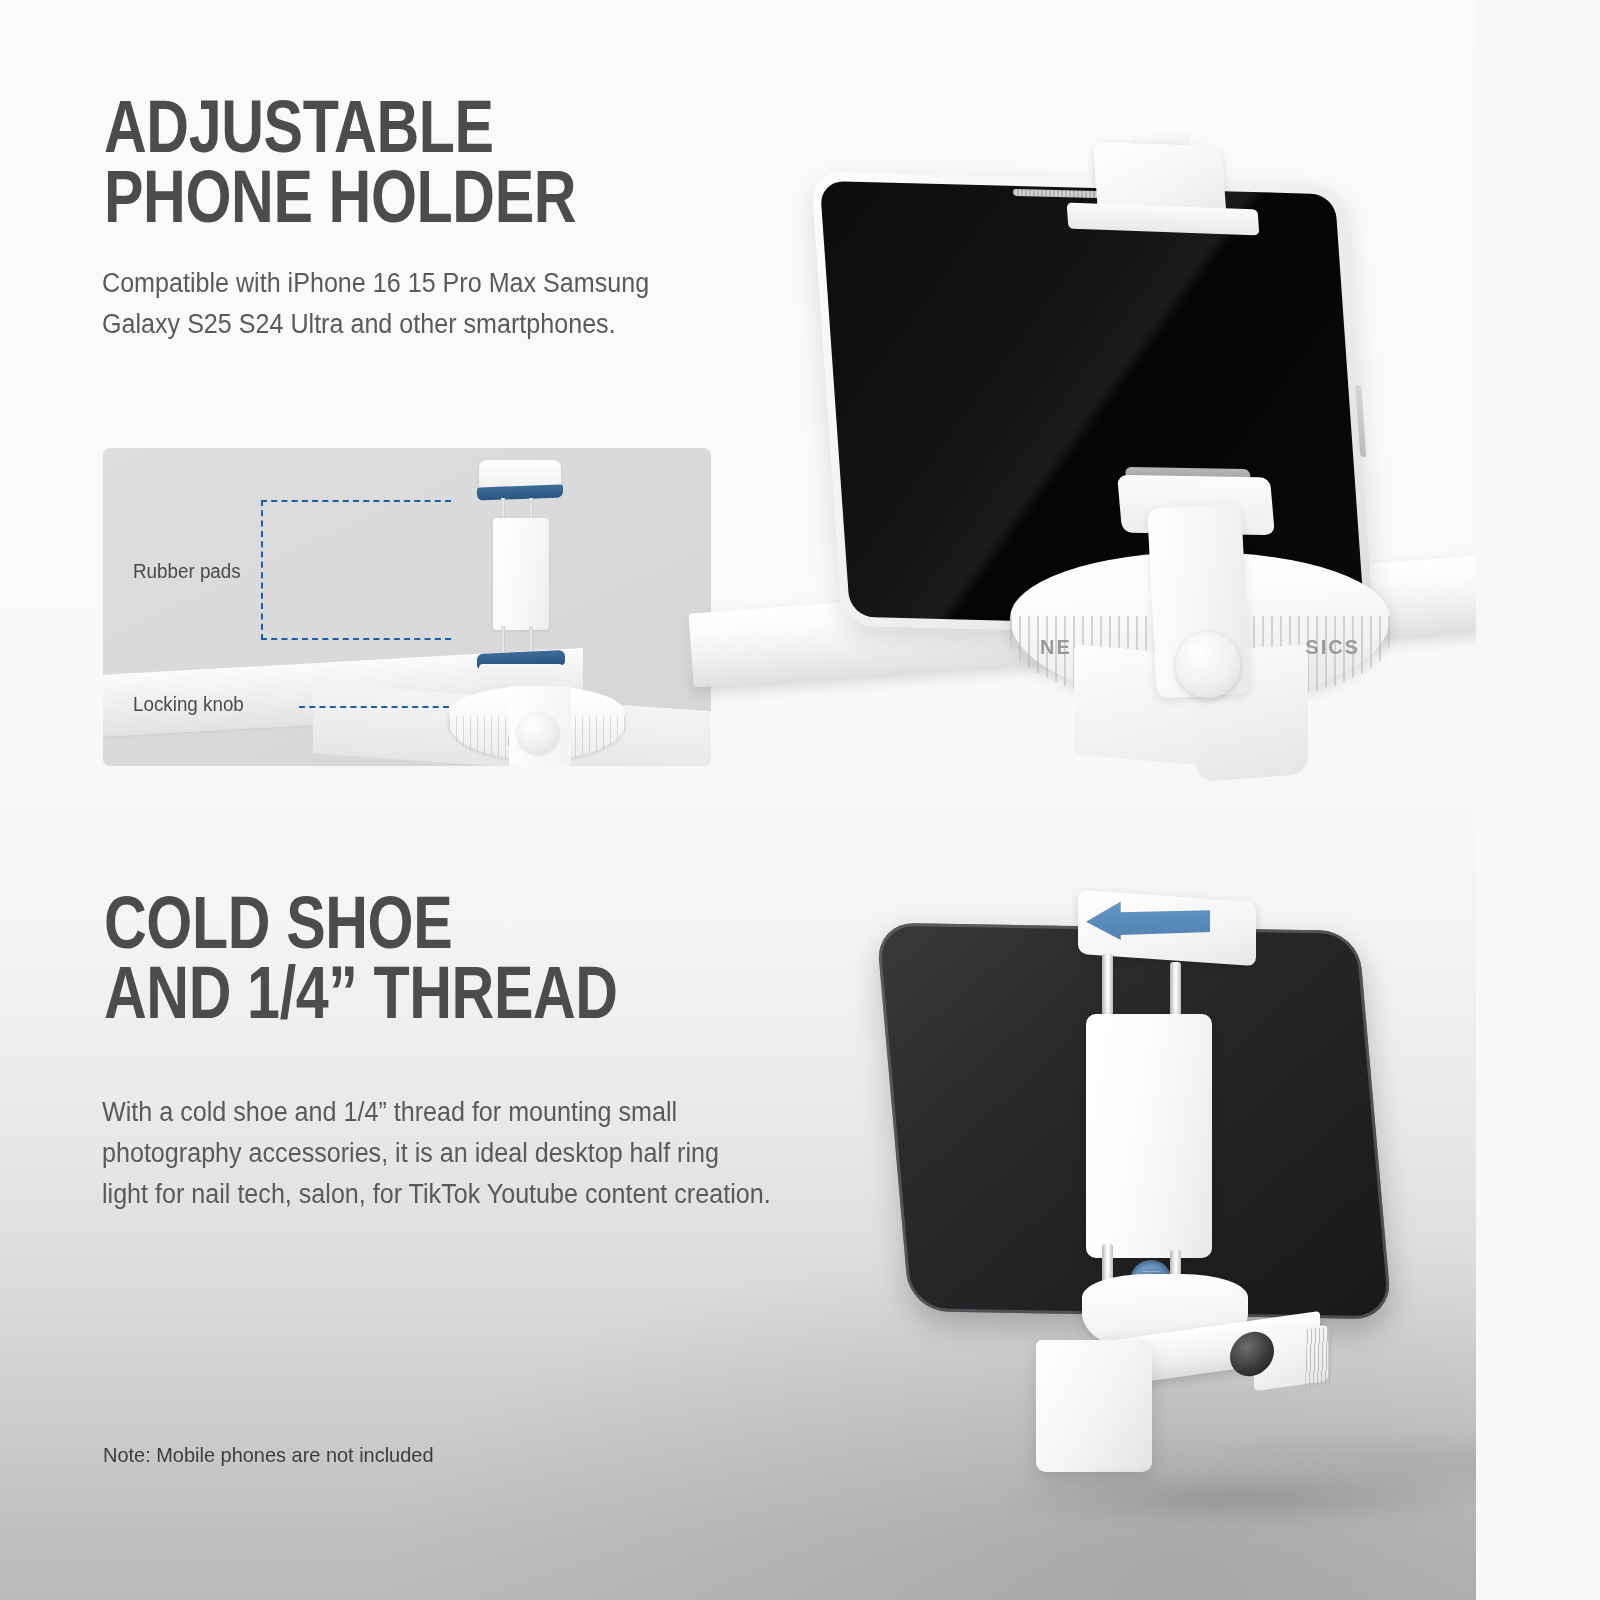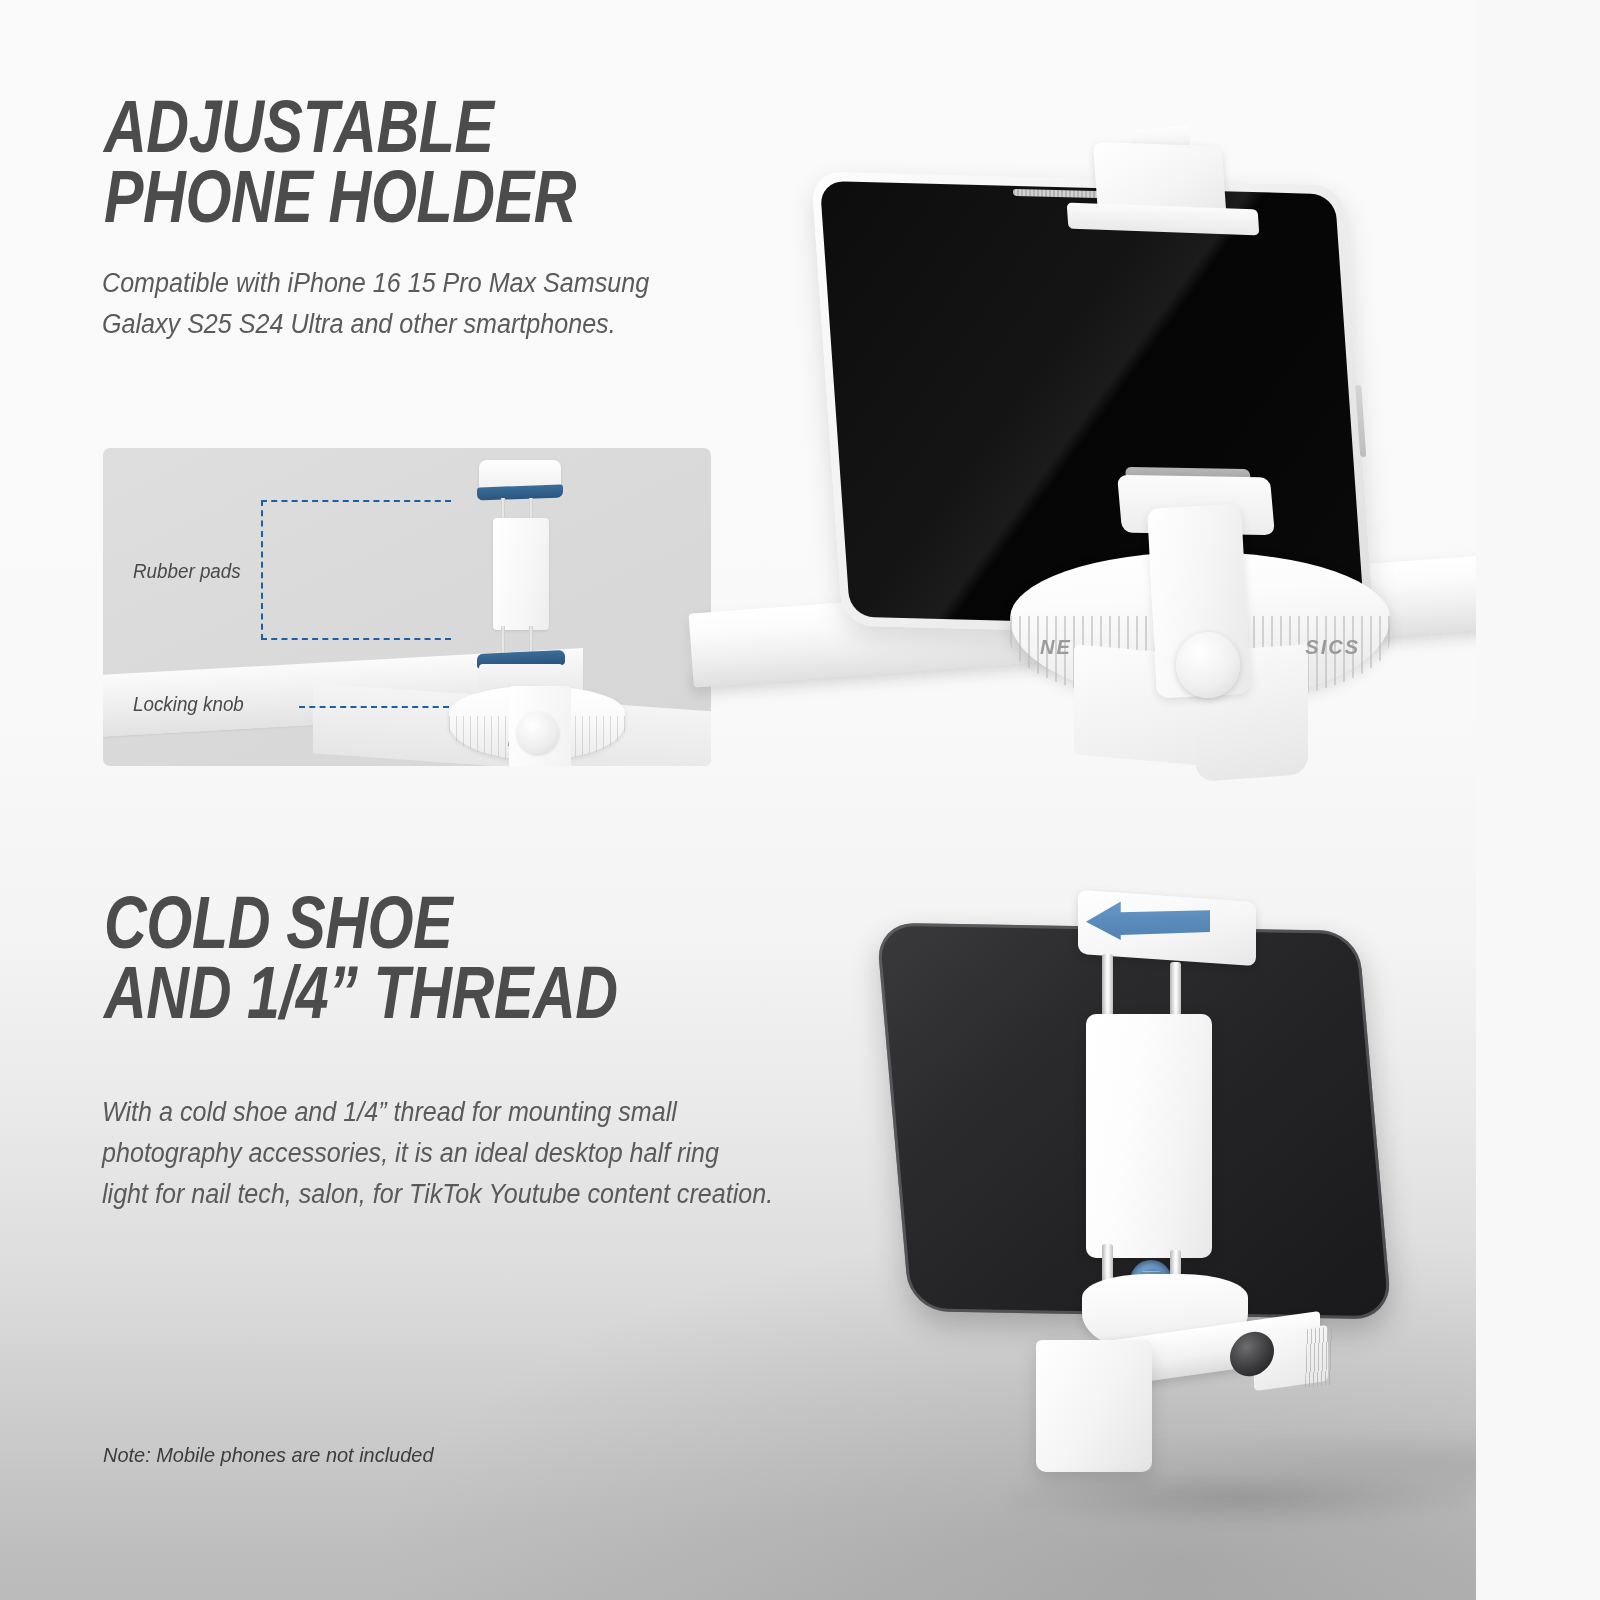--- a/index.html
+++ b/index.html
@@ -28,21 +28,20 @@
       linear-gradient(180deg,
         #fafafa 0%,
         #f9f9f9 44%,
         #f4f4f4 58%,
         #e9e9e9 70%,
         #dcdcdc 80%,
         #cccccc 89%,
         #bfbfbf 96%,
         #bababa 100%);
     overflow: hidden;
-    font-style: italic;
   }
 
   
   .headline {
     position: absolute;
     color: #4c4c4c;
     font-weight: 700;
     font-stretch: condensed;
     letter-spacing: -0.5px;
     line-height: 0.95;

